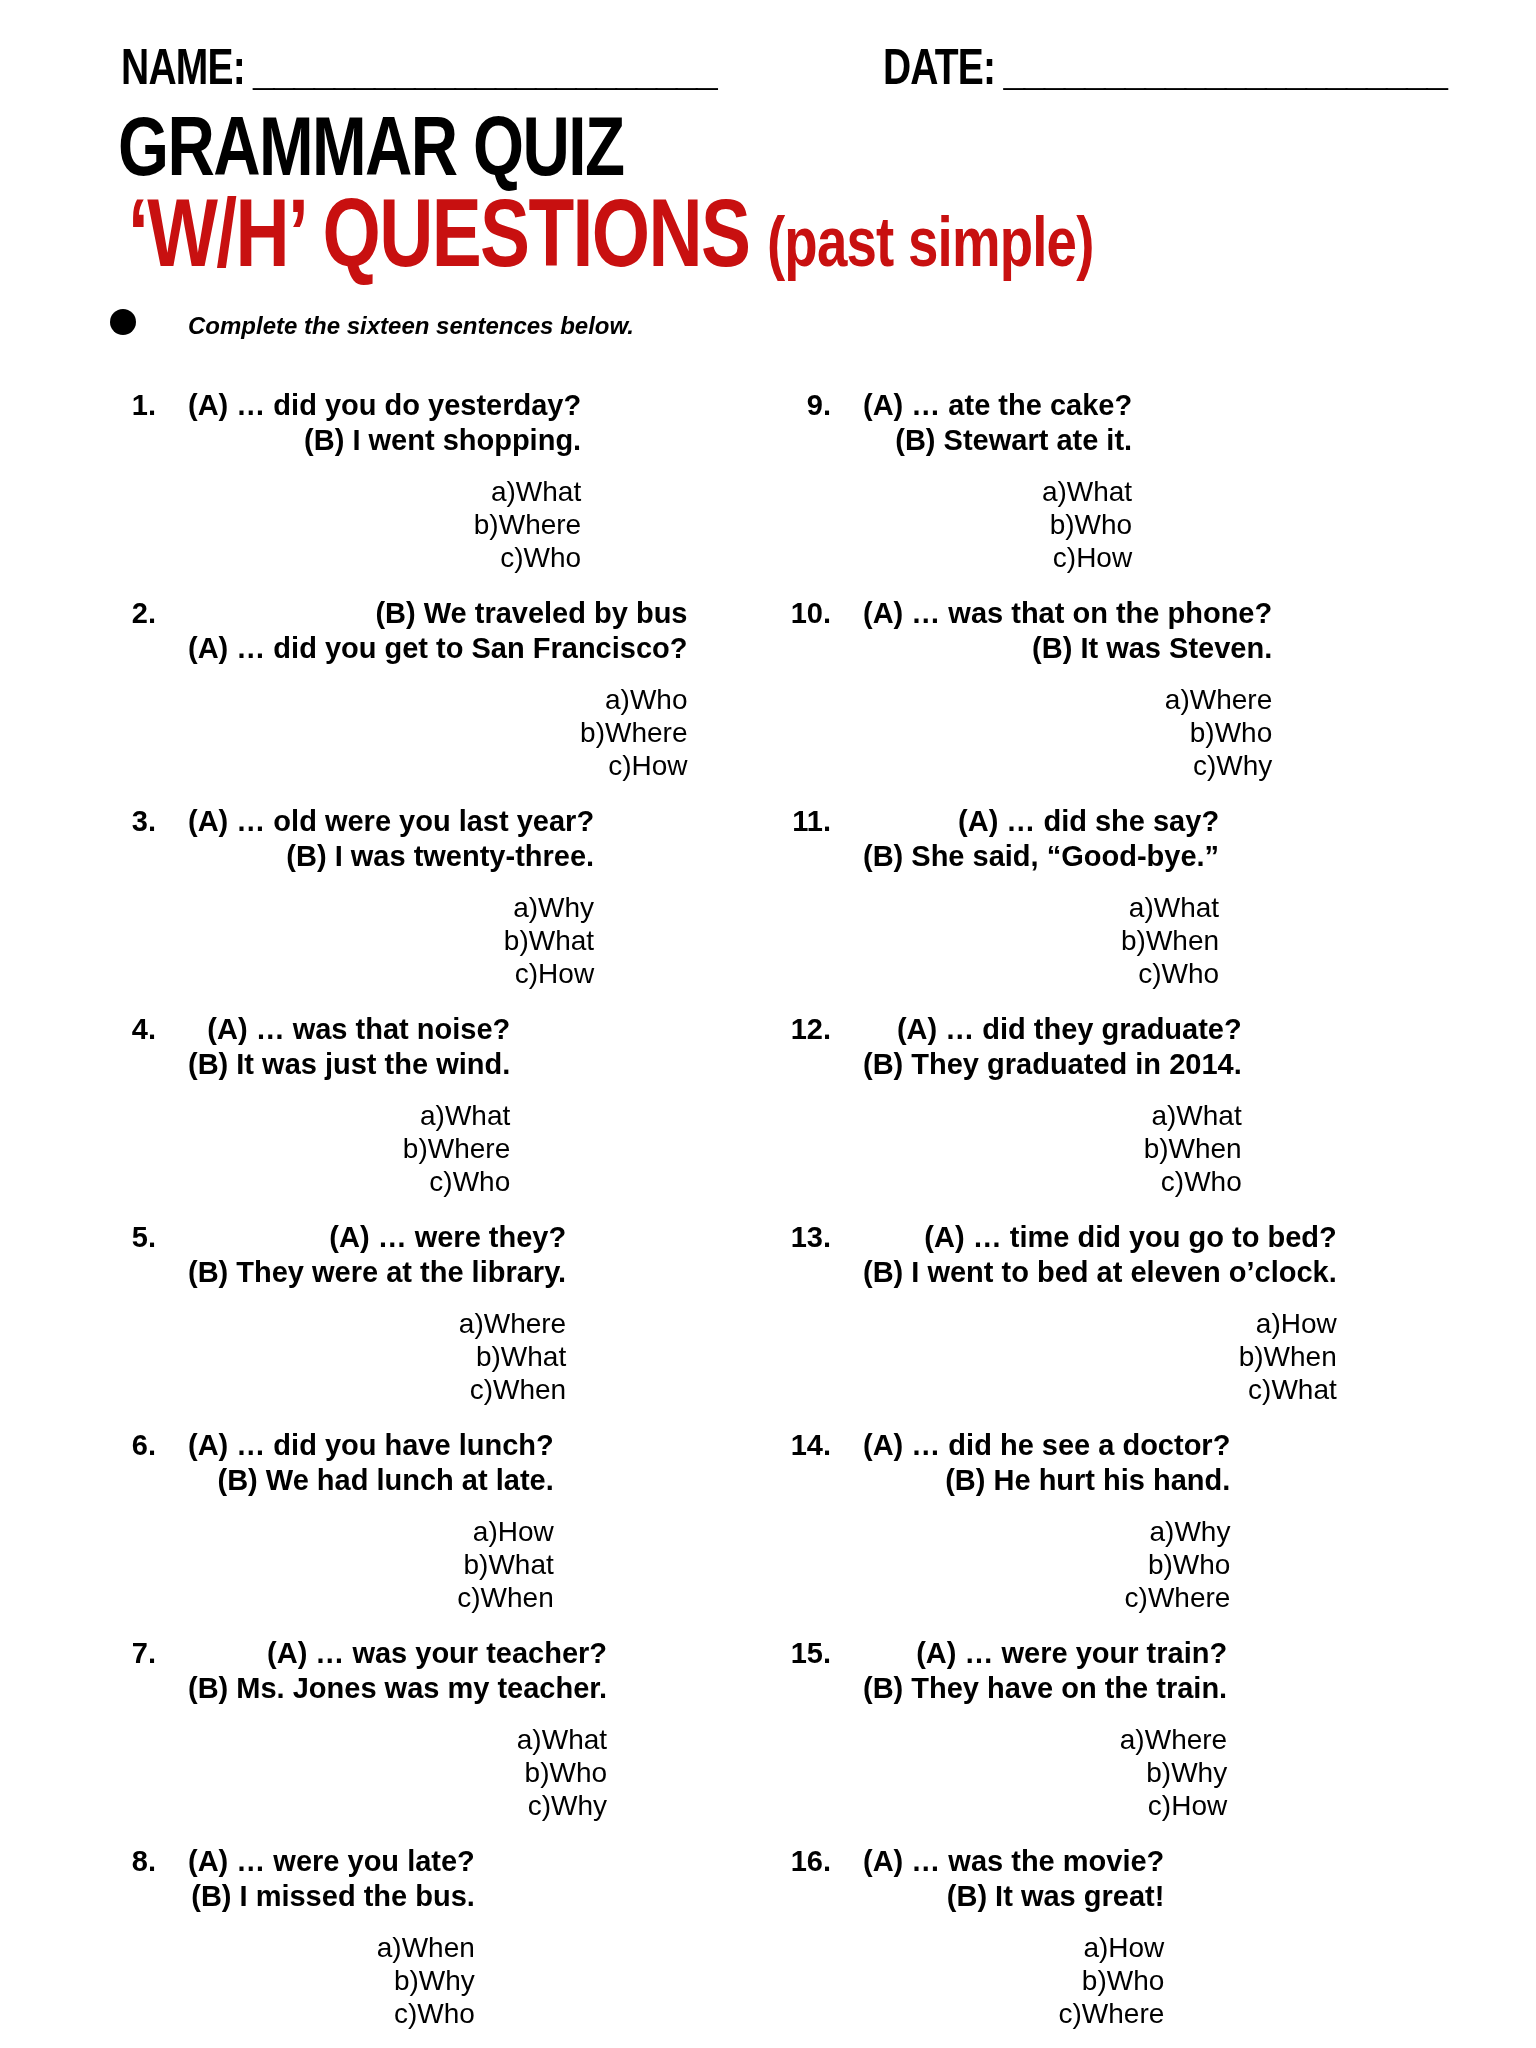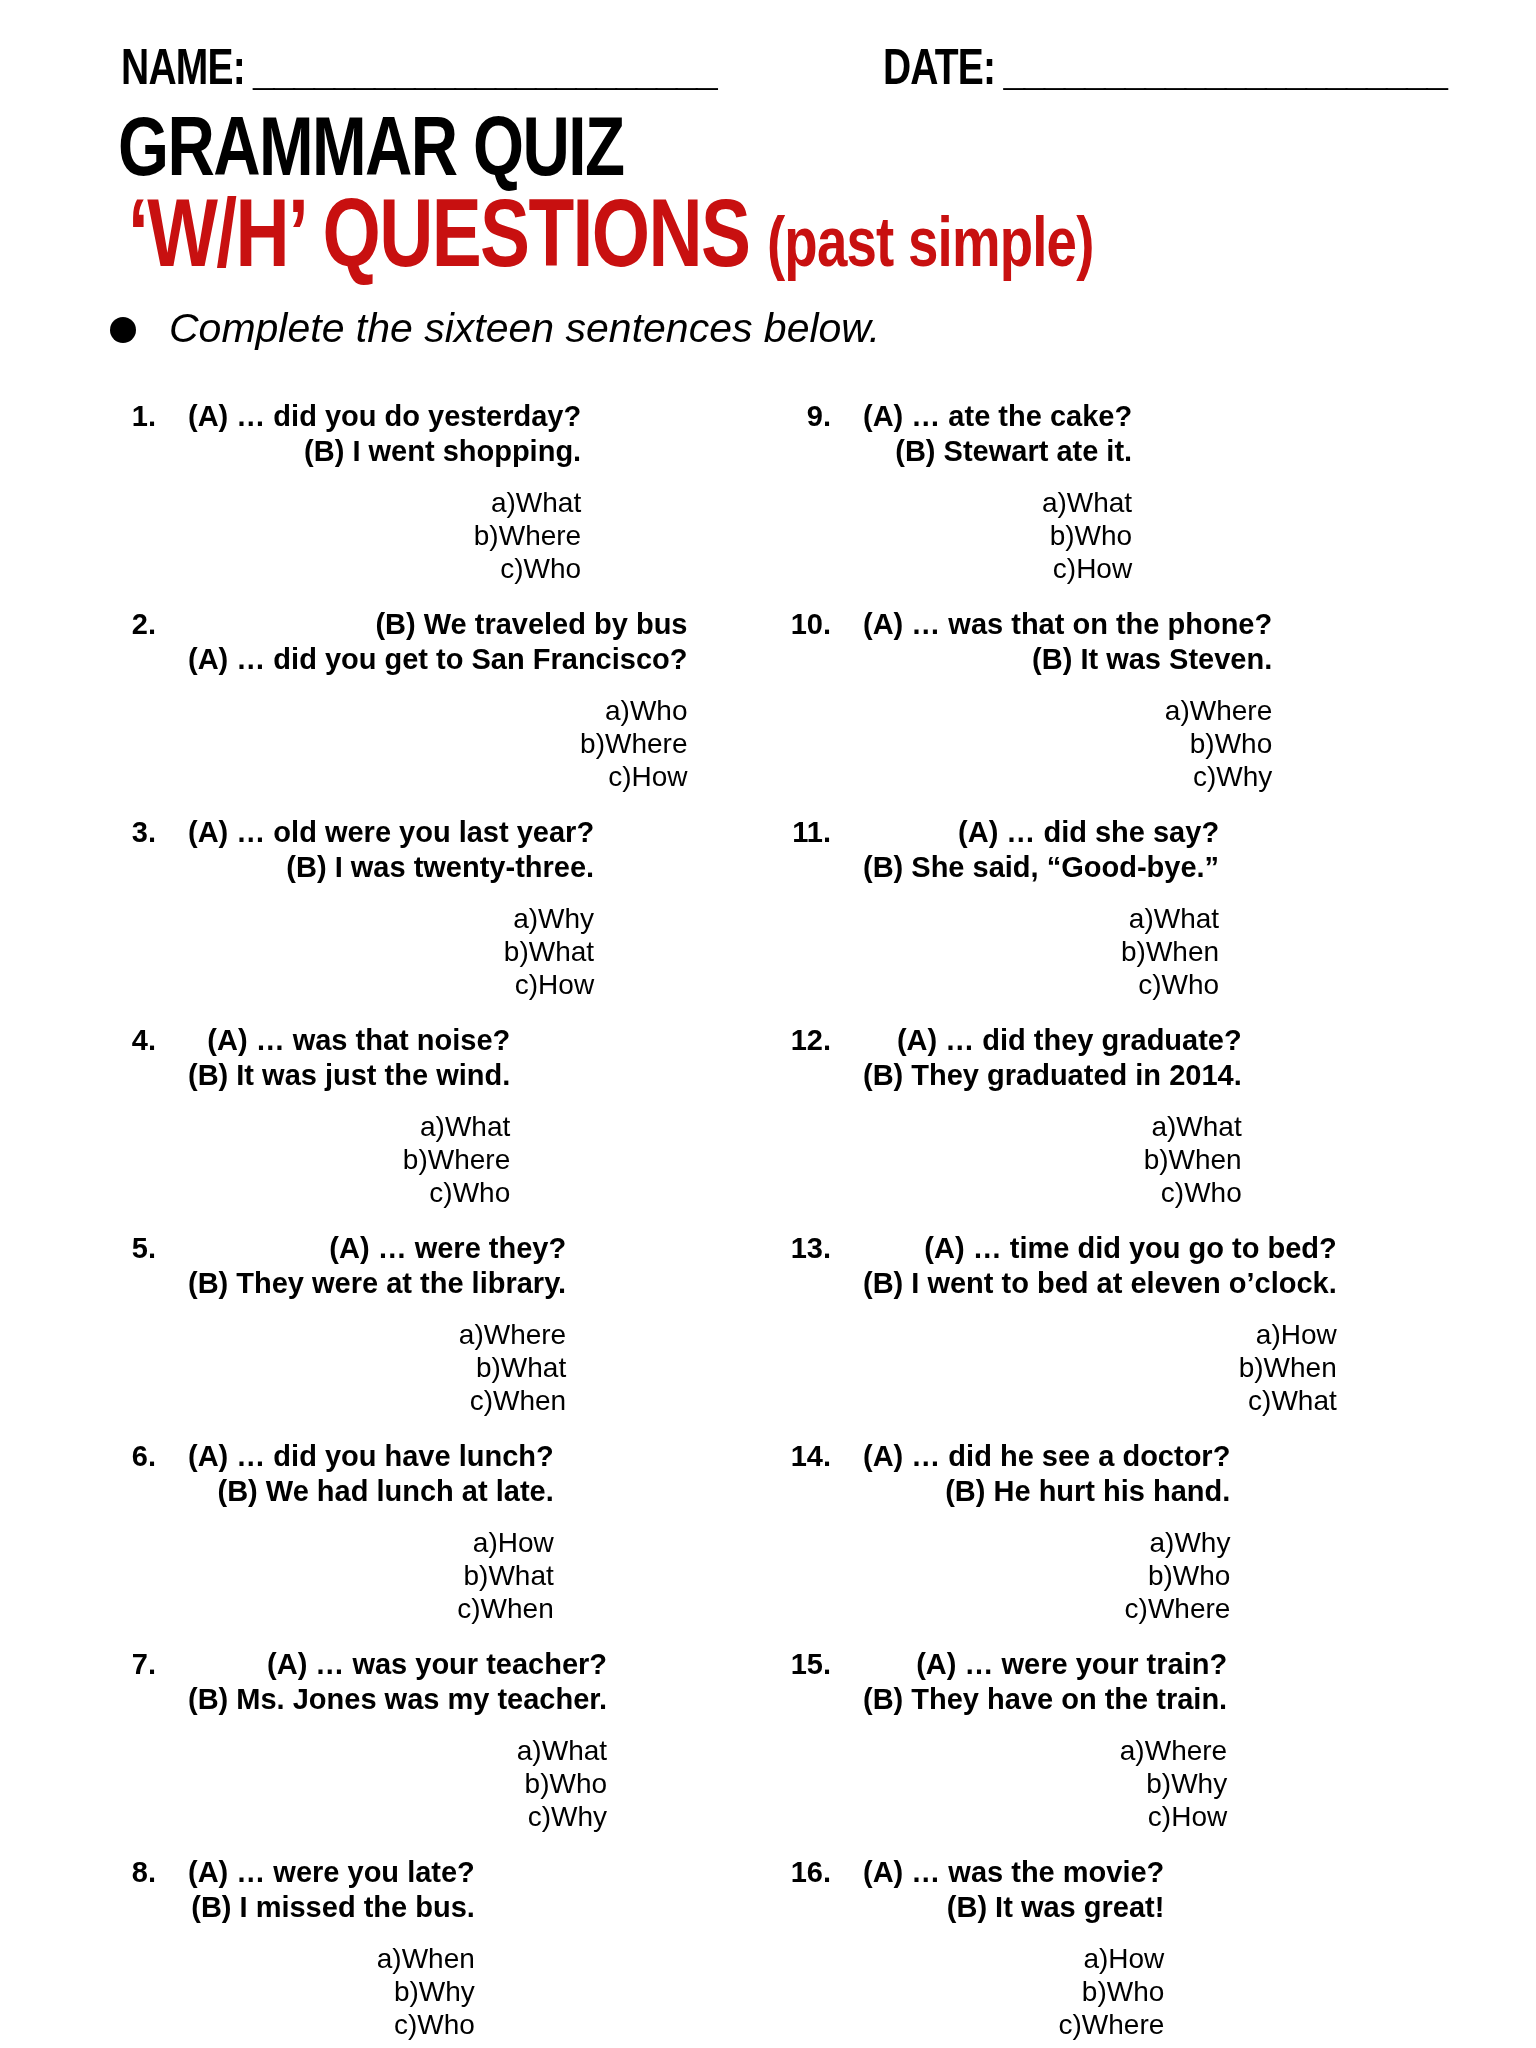--- a/index.html
+++ b/index.html
@@ -39,21 +39,21 @@
   .title-red .main  { font-size: 96px; font-weight: bold; letter-spacing: -2px; }
   .title-red .paren { font-size: 70px; font-weight: bold; letter-spacing: -1px; margin-left: 18px; }
 
   
   .instruction { margin-top: 36px; display: flex; align-items: baseline; }
   .instr-gutter { flex: 0 0 66px; text-align: center; }
   .bullet-dot {
     display: inline-block; width: 26px; height: 26px; border-radius: 50%;
     background: #000; position: relative; top: 1px;
   }
-  .instr-text { margin-left: 13px; font-size: 41px; font-weight: normal; font-style: italic; line-height: 1; }
+  .instr-text { margin-left: 32px; font-size: 24px; font-weight: bold; font-style: italic; line-height: 1; }
 
   
   .questions { display: flex; margin-top: 50px; }
   .col-left  { flex: 0 0 675px; }
   .col-right { flex: 1; }
   .question  { display: flex; margin-bottom: 22px; }
   .q-num  { flex: 0 0 66px; text-align: right; font-weight: bold; font-size: 29px; line-height: 35px; }
   .q-body { margin-left: 32px; text-align: right; }
   .q-prompt { font-weight: bold; font-size: 29px; line-height: 35px; white-space: nowrap; }
   .q-options { margin-top: 17px; }

